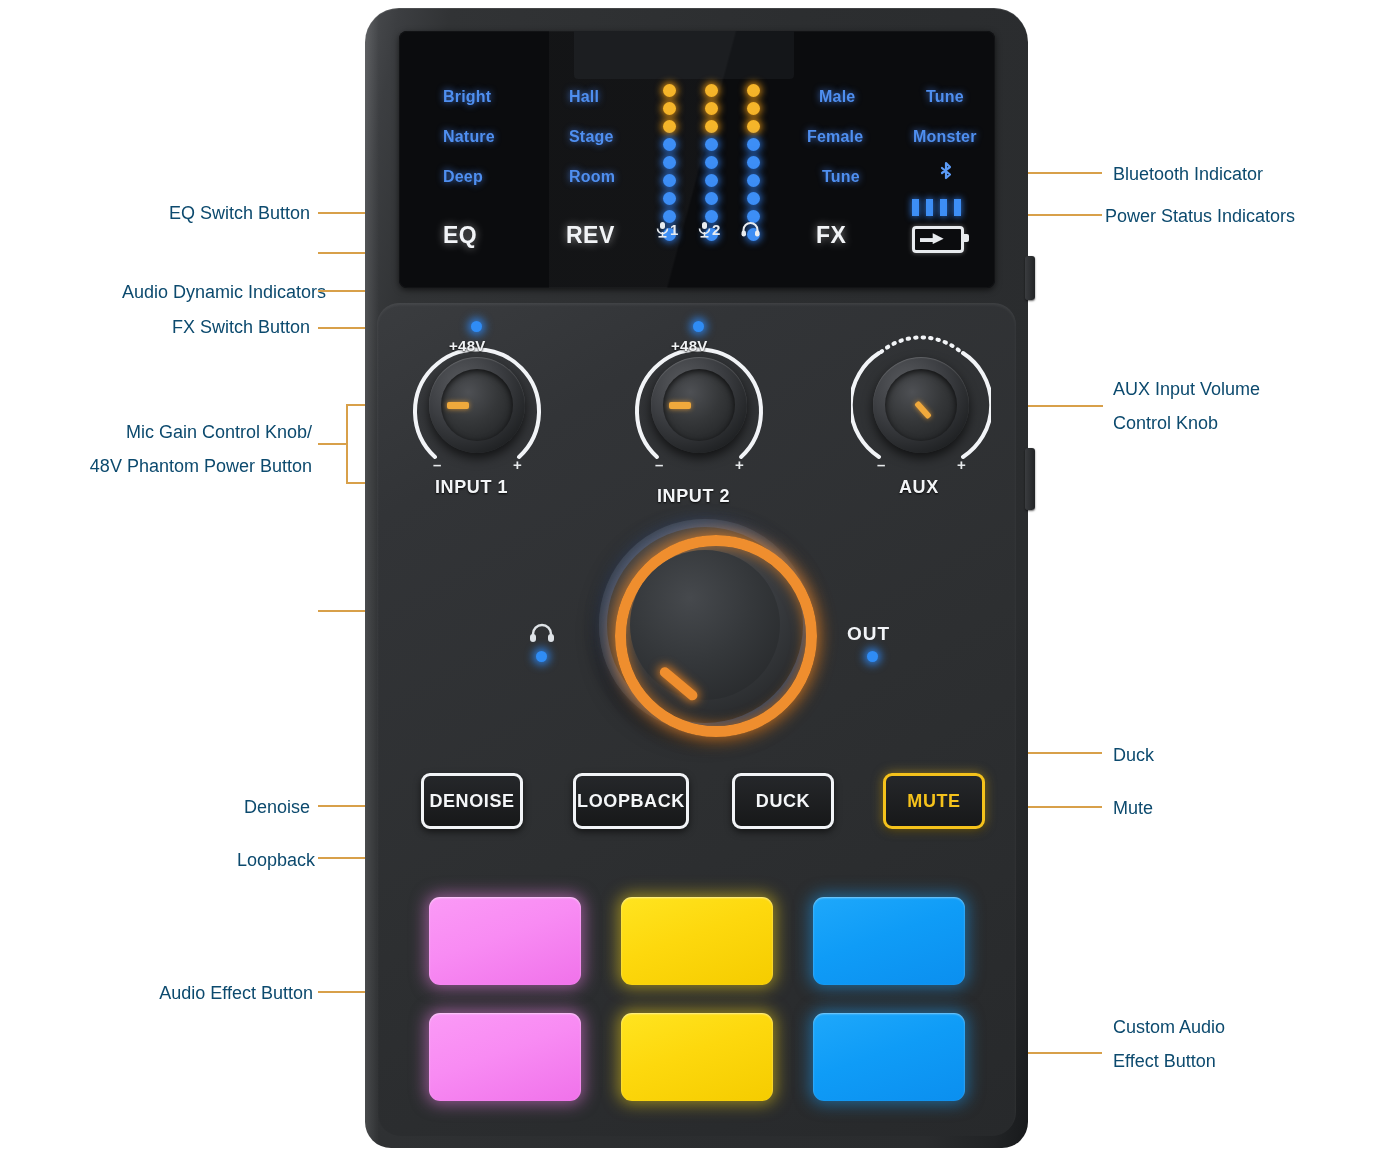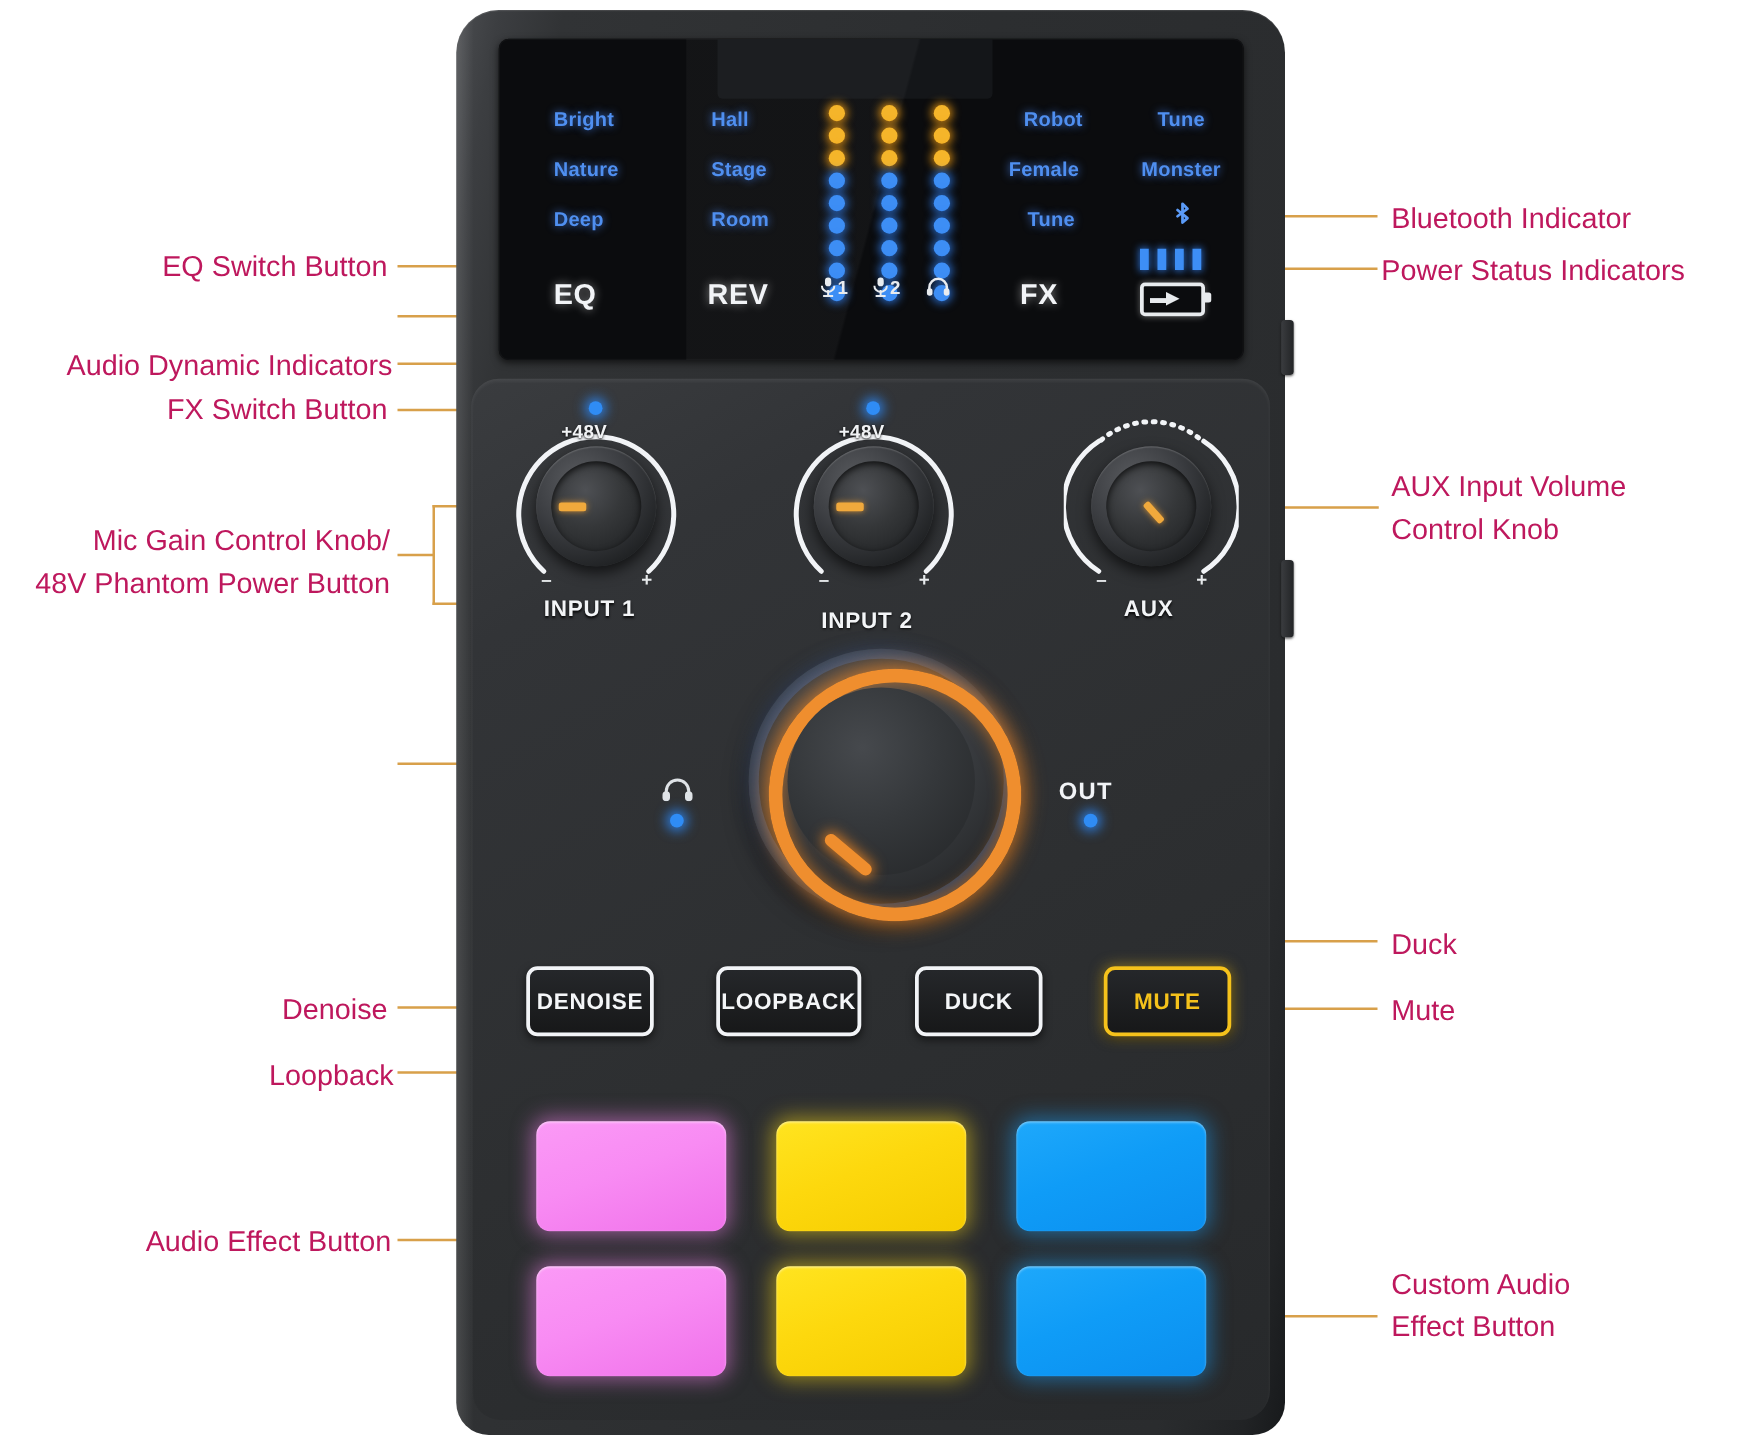--- a/index.html
+++ b/index.html
@@ -5,21 +5,21 @@
   html,body{margin:0;padding:0;}
   body{
     width:1398px;height:1160px;background:#ffffff;
     font-family:"Liberation Sans",sans-serif;
     position:relative;overflow:hidden;
   }
   .stage{position:absolute;inset:0;}
 
   
   .label{
-    position:absolute;color:#be185d;font-size:23px;line-height:34px;
+    position:absolute;color:#0c4a6e;font-size:18px;line-height:34px;
     white-space:pre-line;font-family:"Liberation Sans",sans-serif;
   }
   .label.right{text-align:left;}
   .label.left{text-align:right;}
 
   
   .ln{position:absolute;background:#d8a04a;}
   .lnh{height:2px;}
   .lnv{width:2px;}
 
@@ -213,21 +213,21 @@
 
   
   .obox{position:absolute;border:2px solid #d8a04a;}
 </style>
 </head>
 <body>
 
 <div class="stage">
 
   <div class="label left" style="left:60px;top:196px;width:250px;">EQ Switch Button</div>
-  <div class="label left" style="left:4px;top:275px;width:310px;">Audio Dynamic Indicators</div>
+  <div class="label left" style="left:16px;top:275px;width:310px;">Audio Dynamic Indicators</div>
   <div class="label left" style="left:40px;top:310px;width:270px;">FX Switch Button</div>
   <div class="label left" style="left:0px;top:415px;width:312px;">Mic Gain Control Knob/
 48V Phantom Power Button</div>
   <div class="label left" style="left:100px;top:790px;width:210px;">Denoise</div>
   <div class="label left" style="left:100px;top:843px;width:215px;">Loopback</div>
   <div class="label left" style="left:40px;top:976px;width:273px;">Audio Effect Button</div>
 
   <div class="label right" style="left:1113px;top:157px;width:280px;">Bluetooth Indicator</div>
   <div class="label right" style="left:1105px;top:199px;width:295px;">Power Status Indicators</div>
   <div class="label right" style="left:1113px;top:372px;width:280px;">AUX Input Volume
@@ -348,21 +348,21 @@
         </svg><span>2</span>
       </div>
       <div class="mic-ico" style="left:342px;top:190px;">
         <svg width="19" height="16" viewBox="0 0 19 16">
           <path d="M2.5 12 V9 a7 7 0 0 1 14 0 v3" stroke="#e9ecef" stroke-width="2" fill="none"></path>
           <rect x="0.5" y="9.5" width="4.5" height="6" rx="2.2" fill="#e9ecef"></rect>
           <rect x="14" y="9.5" width="4.5" height="6" rx="2.2" fill="#e9ecef"></rect>
         </svg>
       </div>
 
-      <div class="scr-item" style="left:420px;top:57px;">Robot</div>
+      <div class="scr-item" style="left:420px;top:57px;">Male</div>
       <div class="scr-item" style="left:408px;top:97px;">Female</div>
       <div class="scr-item" style="left:423px;top:137px;">Tune</div>
       <div class="scr-btn" style="left:417px;top:191px;">FX</div>
 
       <div class="scr-item" style="left:527px;top:57px;">Tune</div>
       <div class="scr-item" style="left:514px;top:97px;">Monster</div>
 
       <div id="bt-ico" style="left:538px;top:130px;">
         <svg width="18" height="27" viewBox="0 0 18 27">
           <path d="M5 7 L13 13.5 L9 17 V2 L13 6 L5 12" stroke="#5b9bf7" stroke-width="2.2" fill="none" stroke-linejoin="round" stroke-linecap="round"></path>

